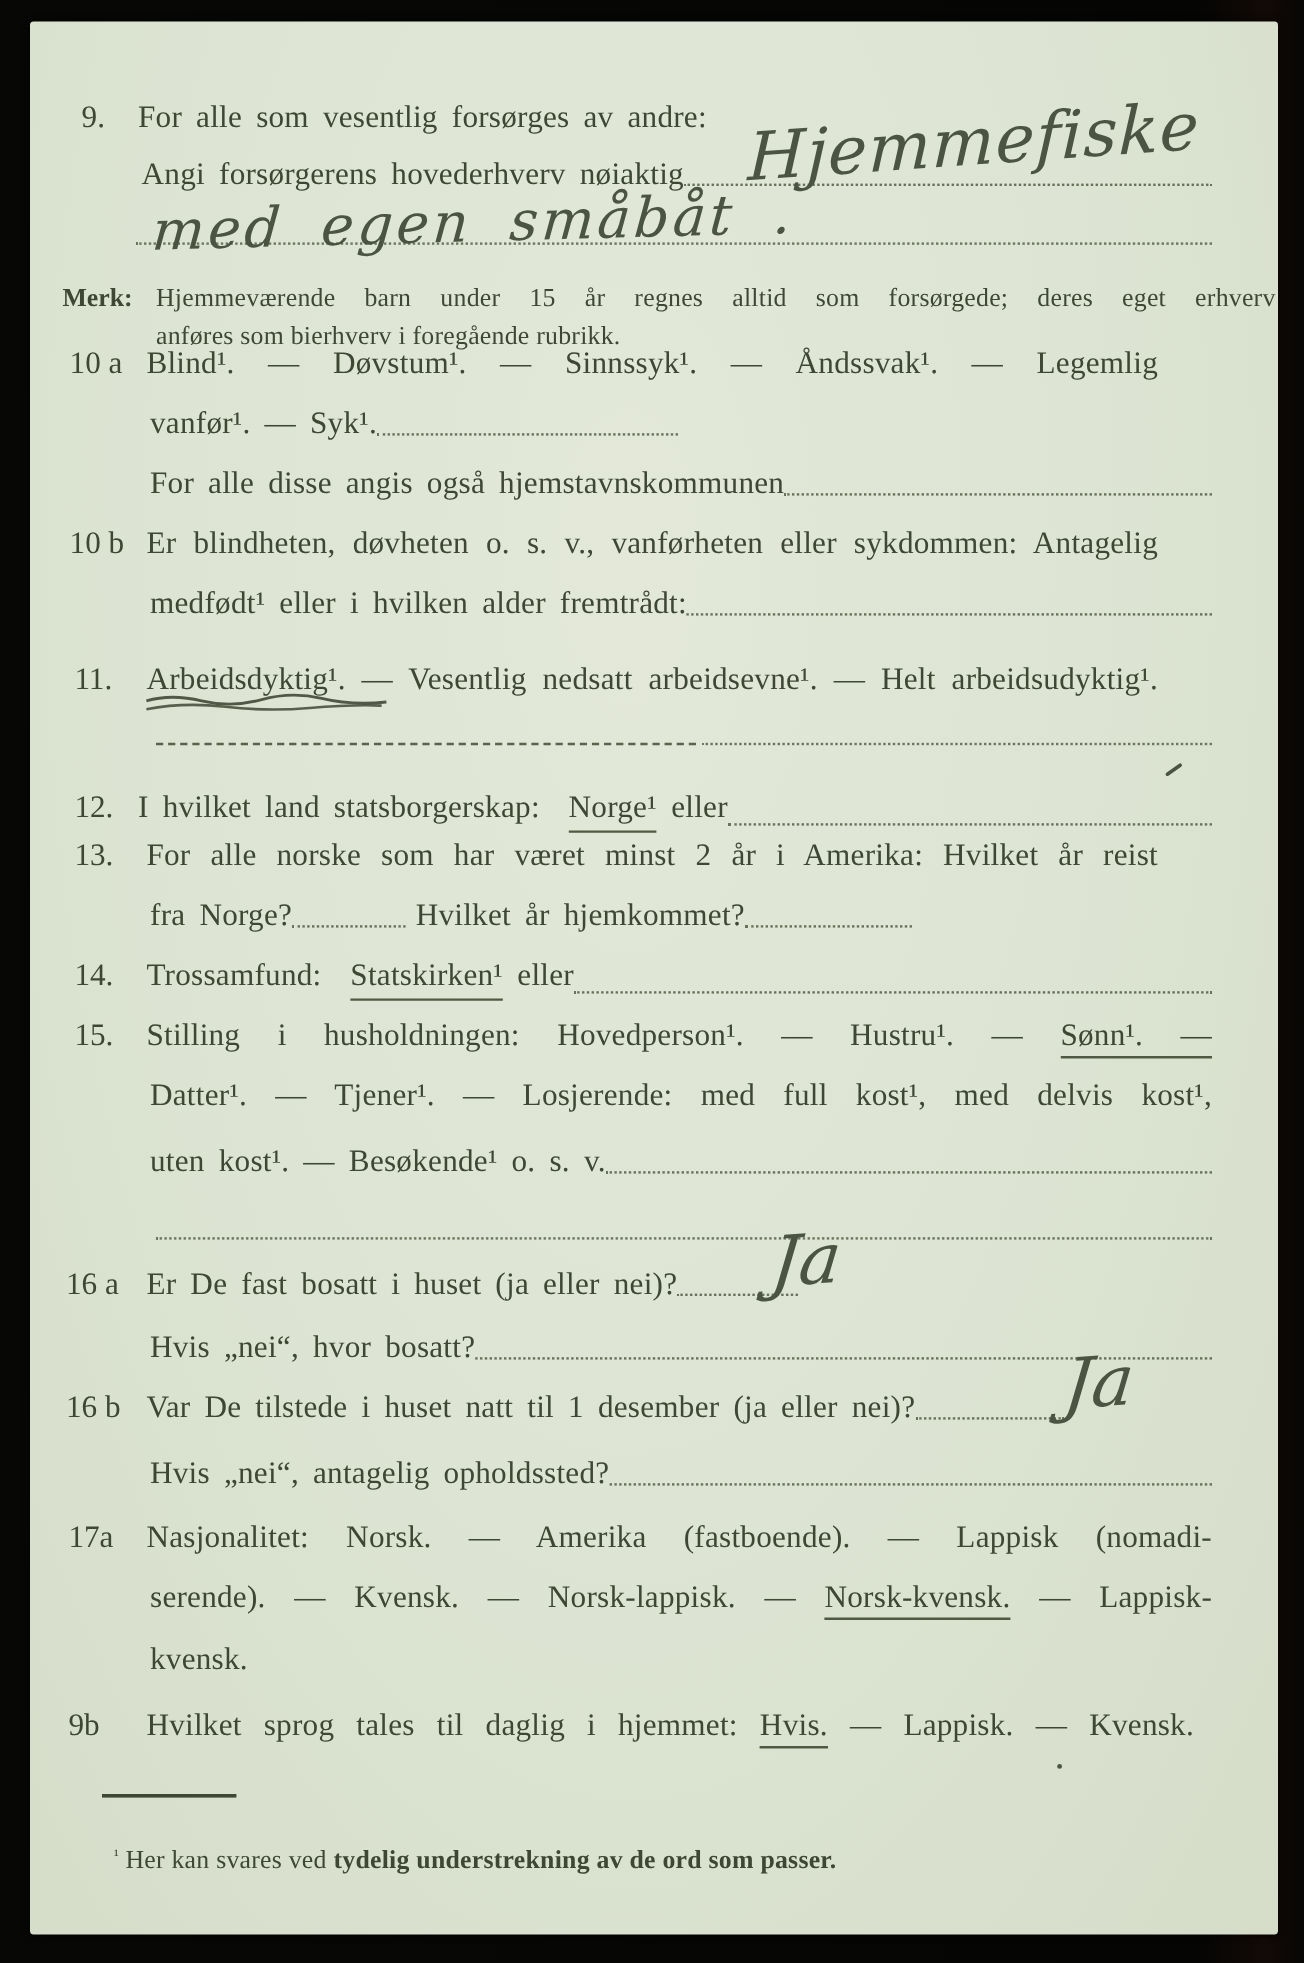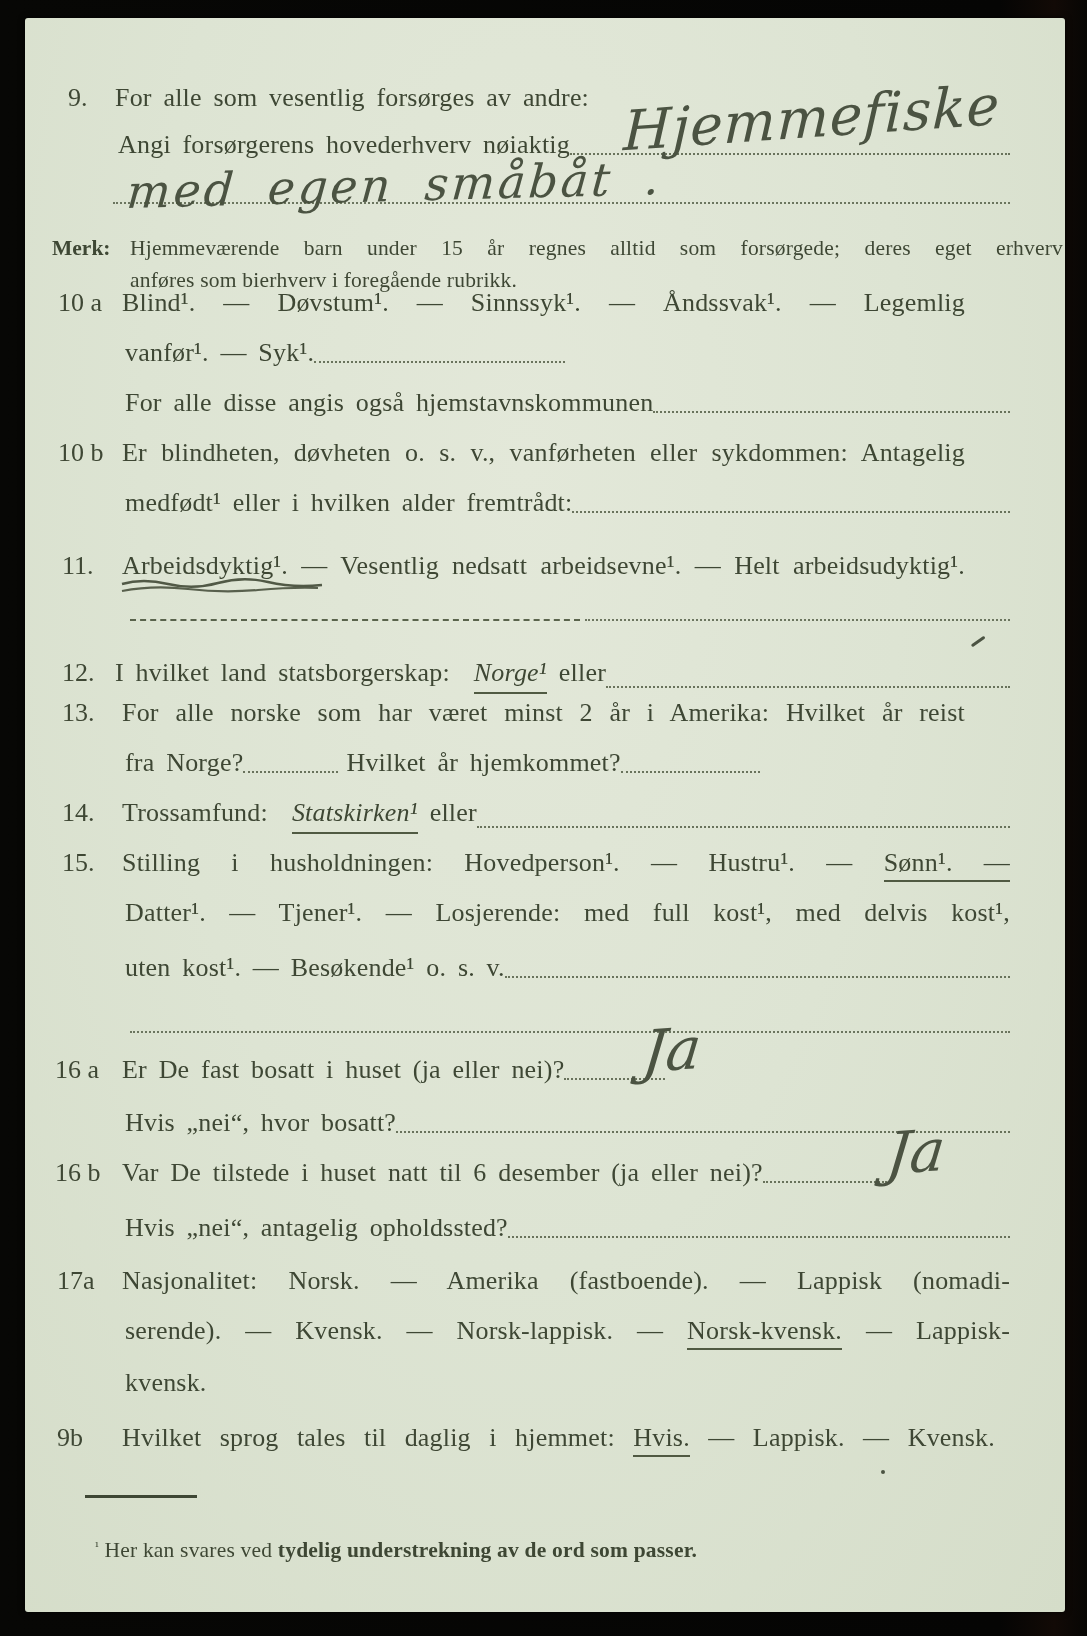--- a/index.html
+++ b/index.html
@@ -16,21 +16,21 @@
   .row{position:absolute;font:26px/32px "Liberation Serif", serif;color:#3e4734;letter-spacing:.2px;white-space:nowrap;}
   .wrap{white-space:normal;}
   .jst{text-align:justify;text-align-last:justify;white-space:normal;}
   .flx{display:flex;align-items:baseline;}
   .num{position:absolute;font:26px/32px "Liberation Serif", serif;color:#3e4734;}
   .small{font:21.5px/30px "Liberation Serif", serif;margin-top:25px;}
   .ws{word-spacing:5px;}
   .ldr{flex:1 1 auto;border-bottom:2px dotted rgba(72,82,58,.78);align-self:flex-end;margin-bottom:6px;min-width:14px;}
   .ldr.fx{flex:0 0 auto;}
   .hu{border-bottom:2px solid rgba(64,74,50,.9);padding-bottom:3px;}
-  .ml8{margin-left:8px;} .ml12{margin-left:12px;} .ml24{margin-left:24px;font-style:italic;}
+  .ml8{margin-left:8px;} .ml12{margin-left:12px;} .ml24{margin-left:24px;}
   .hand{
     position:absolute;font-family:"DejaVu Serif", serif;font-style:italic;
     color:#4b5342;white-space:nowrap;
   }
   .blankline{position:absolute;height:0;}
   .dashed{border-top:2px dashed rgba(66,76,52,.85);}
   .dotted{border-top:2px dotted rgba(70,80,56,.75);}
   .divider{position:absolute;background:#3e4734;}
   .mark{position:absolute;background:#4b5342;border-radius:2px;}
   .bold{font-weight:bold;}
@@ -130,21 +130,21 @@
     <span class="ldr"></span>
   </div>
   <div class="hand" style="left:618px;top:998px;font-size:58px;transform:rotate(-4deg) skewX(-10deg)">Ja</div>
   <div class="row flx" style="left:100px;top:1089px;width:885px">
     <span class="ws">Hvis „nei“, hvor bosatt?</span>
     <span class="ldr"></span>
   </div>
 
   <span class="num" style="left:30px;top:1139px">16 b</span>
   <div class="row flx" style="left:97px;top:1139px;width:765px">
-    <span class="ws">Var De tilstede i huset natt til 6 desember (ja eller nei)?</span>
+    <span class="ws">Var De tilstede i huset natt til 1 desember (ja eller nei)?</span>
     <span class="ldr"></span>
   </div>
   <div class="hand" style="left:862px;top:1100px;font-size:58px;transform:rotate(-4deg) skewX(-10deg)">Ja</div>
   <div class="row flx" style="left:100px;top:1194px;width:885px">
     <span class="ws">Hvis „nei“, antagelig opholdssted?</span>
     <span class="ldr"></span>
   </div>
 
   <span class="num" style="left:32px;top:1247px">17a</span>
   <div class="row jst" style="left:97px;top:1247px;width:888px">Nasjonalitet:  Norsk. — Amerika (fastboende). — Lappisk (nomadi-</div>

